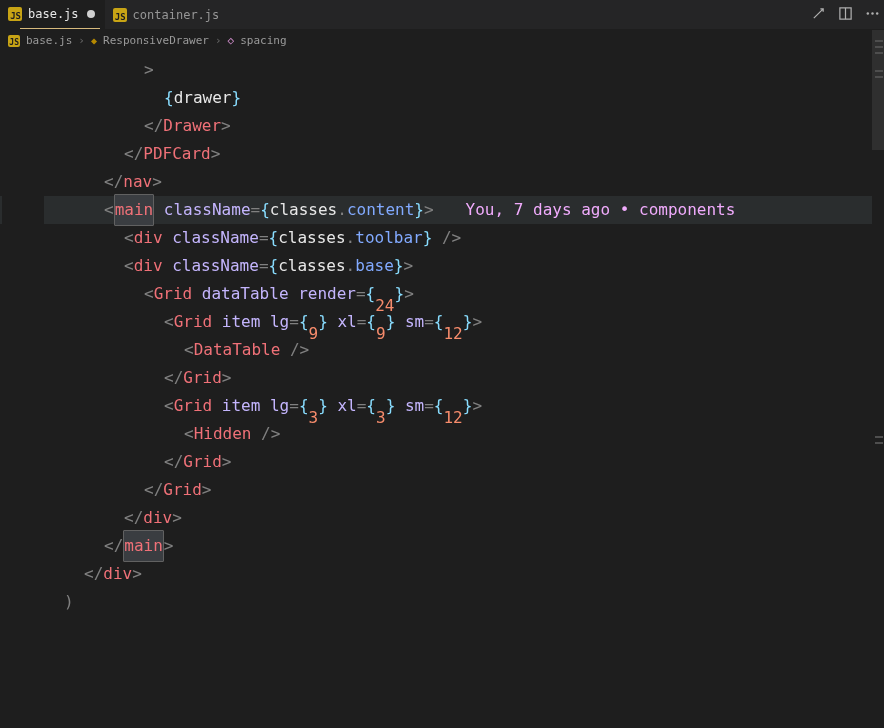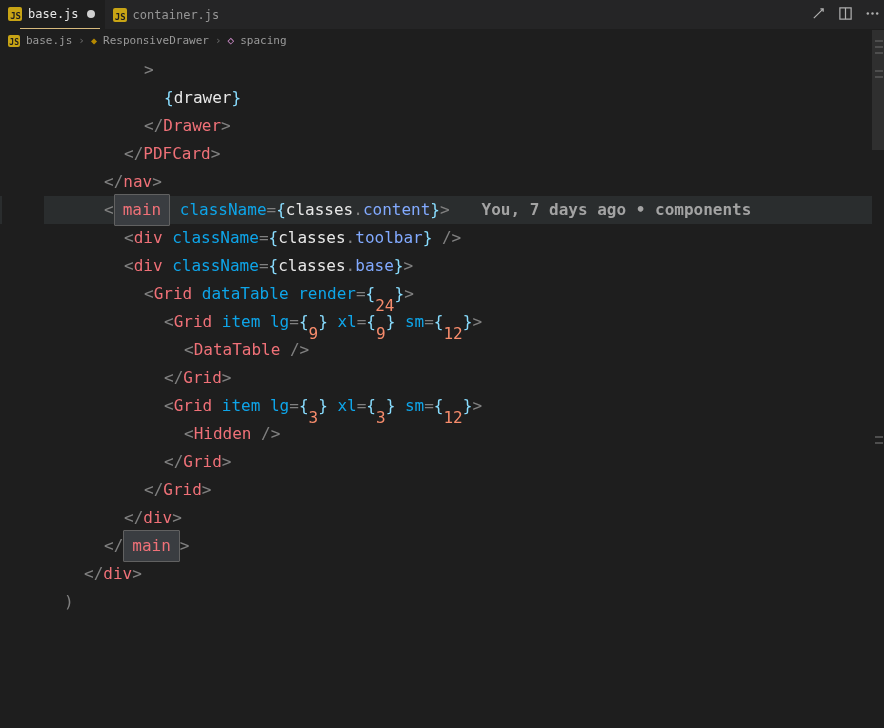--- a/index.html
+++ b/index.html
@@ -68,27 +68,27 @@
   }
   .line{ white-space:pre; height:28px; display:flex; align-items:center;}
   .ind2{padding-left:20px;}
   .ind3{padding-left:40px;}
   .ind4{padding-left:60px;}
   .ind5{padding-left:80px;}
   .ind6{padding-left:100px;}
   .ind7{padding-left:120px;}
   .punc{color:#808080;}
   .tagname{color:#f07178;}
-  .attr{color:#0ea5e9;}
+  .attr{color:#c4b5fd;}
   .ident{color:#e8e8e8;}
   .prop{color:#82aaff;}
   .num{color:#f78c6c;margin-top:24px;}
   .jsx-brace{color:#89ddff;}
-  .hlbox{background:#3a3d41; border:1px solid #616161; border-radius:1px; padding:0 8px;}
-  .codelens{ color:#a3a3a3; font-style:normal; padding-left:32px;font-weight:bold;}
+  .hlbox{background:#3a3d41; border:1px solid #616161; border-radius:1px; padding:0 0px;}
+  .codelens{ color:#f0abfc; font-style:normal; padding-left:32px;}
   .line.current{ background:#2a2d2e; position:relative;}
   .line.current::before{
     content:""; position:absolute; left:-44px; width:2px; top:0;bottom:0; background:#2a2d2e;
   }
   
   .minimap{
     position:absolute; right:0; top:30px; bottom:0; width:12px; background:#1e1e1e;
   }
   .minimap .blip{ position:absolute; right:1px; width:8px; height:2px; background:#4e4e4e;}
   .minimap .region{ position:absolute; right:0; width:12px; background:#ffffff14;}

